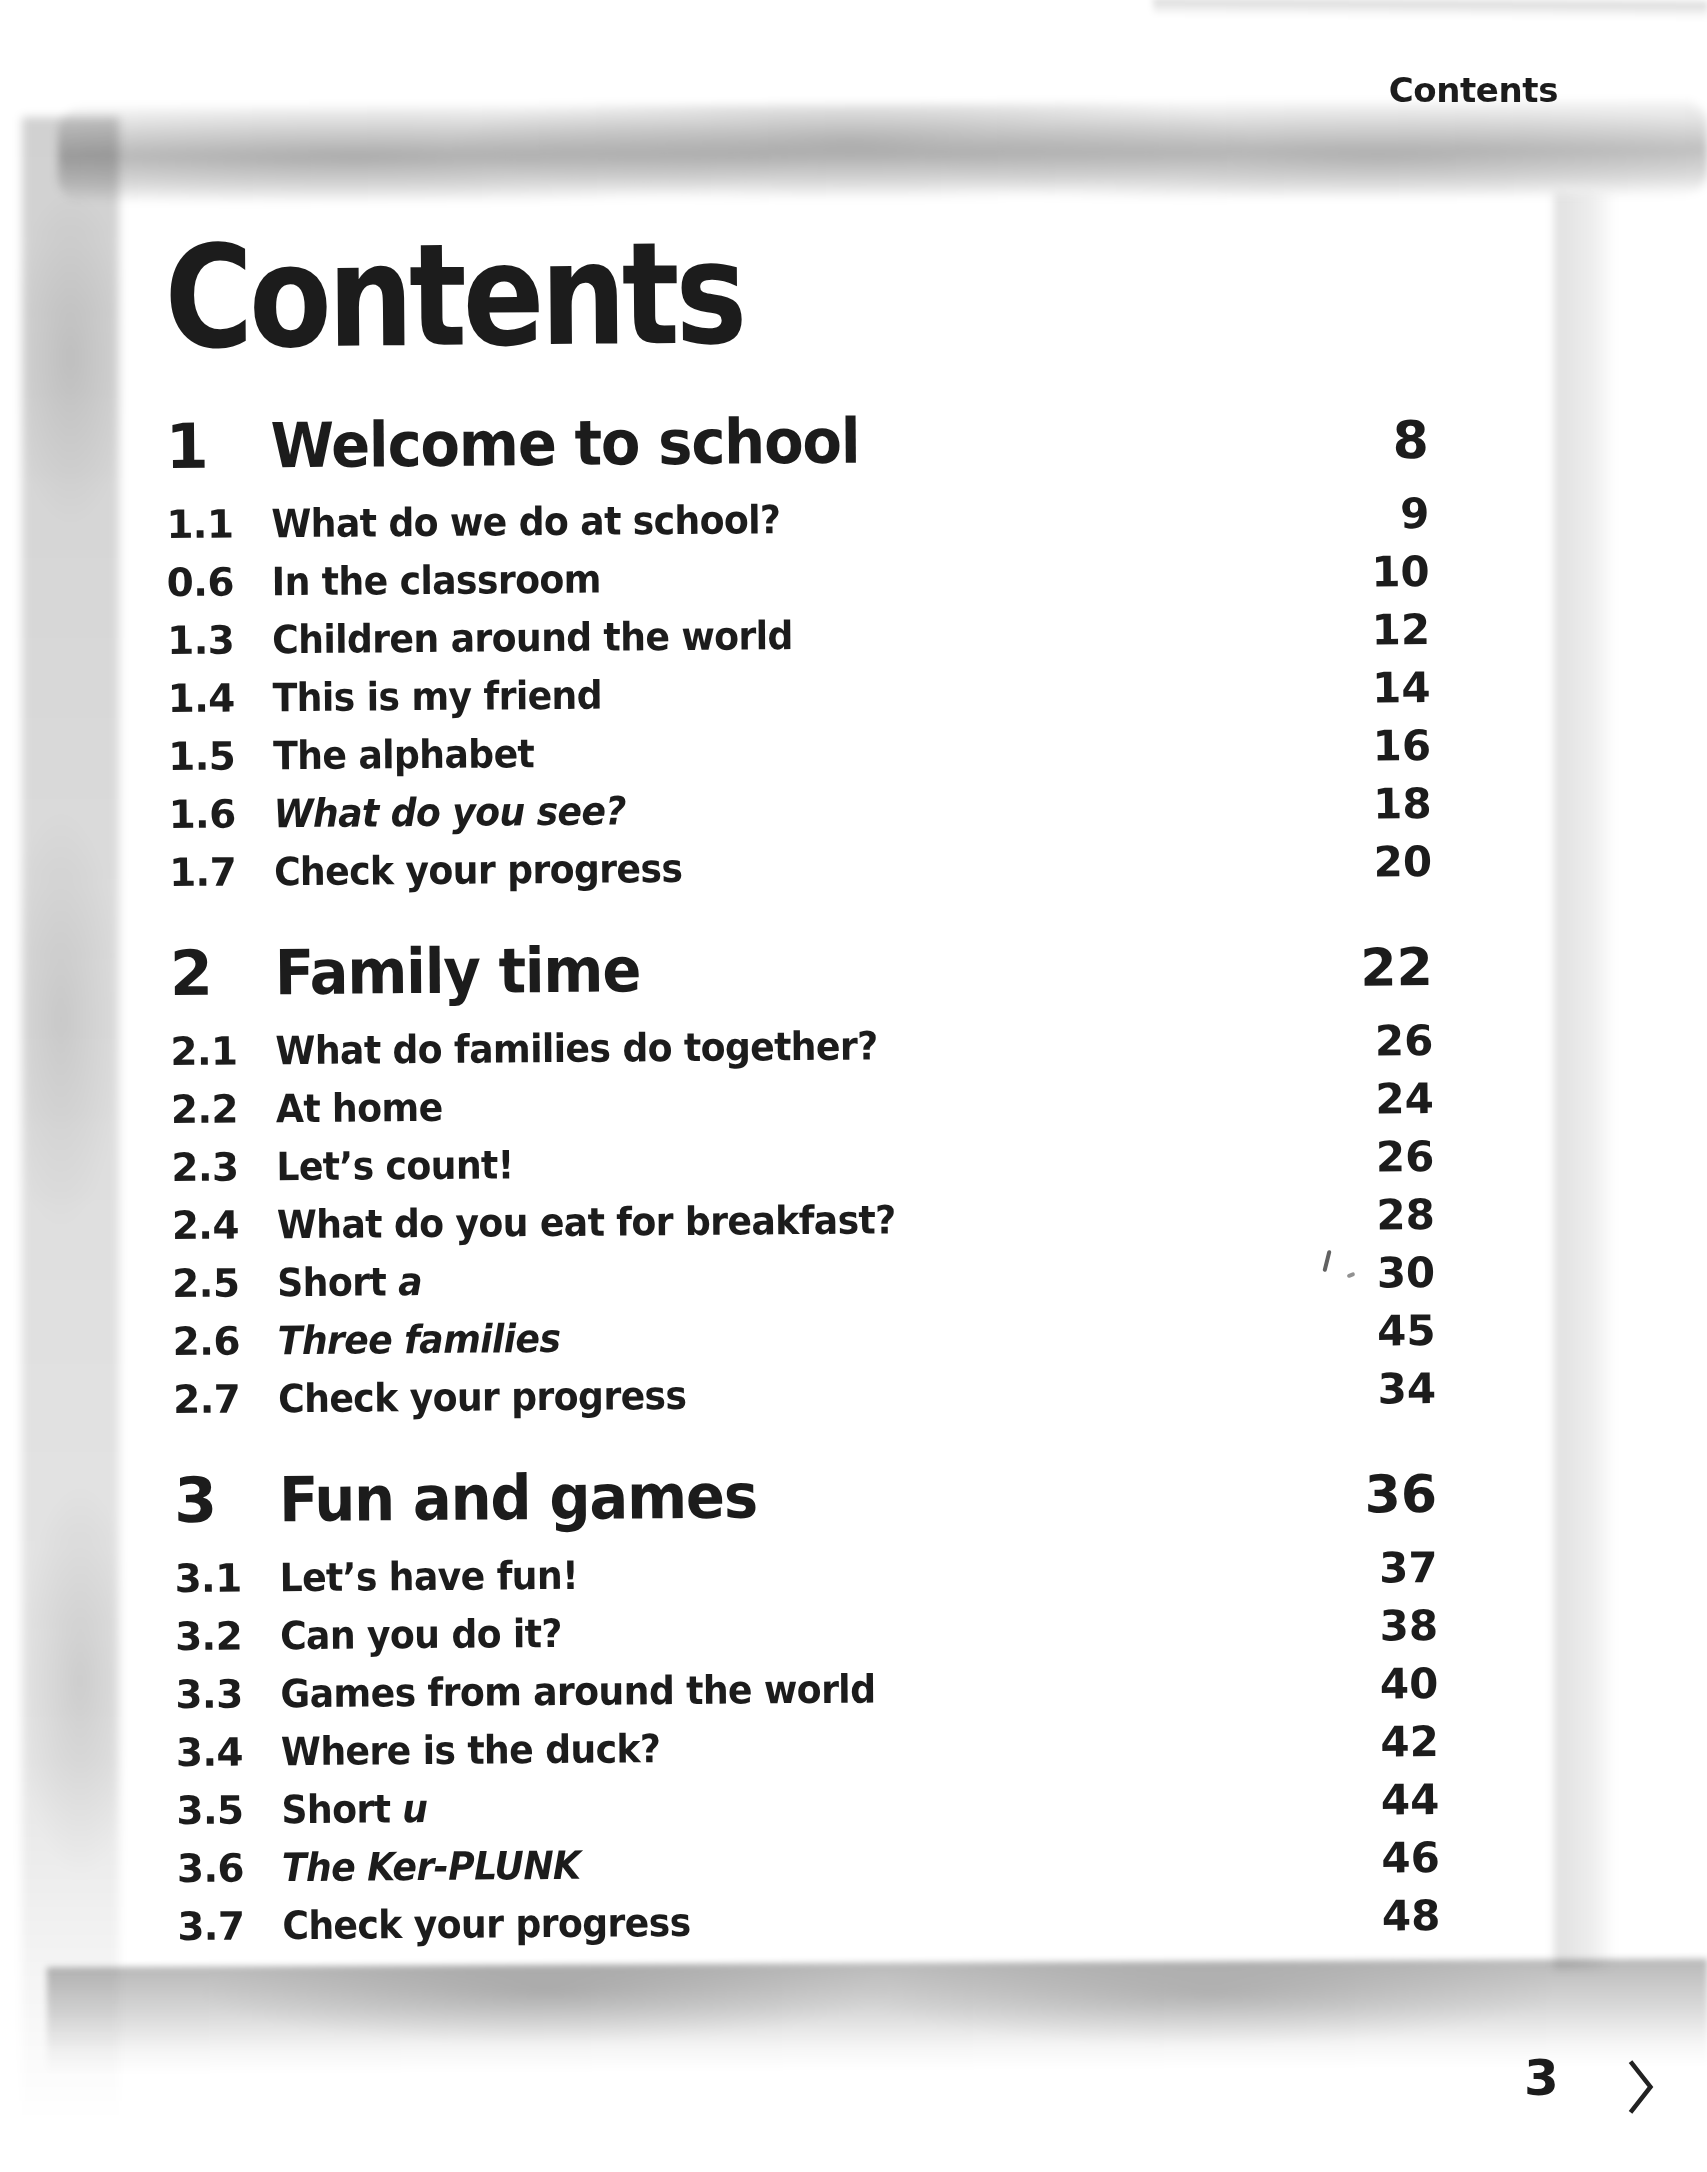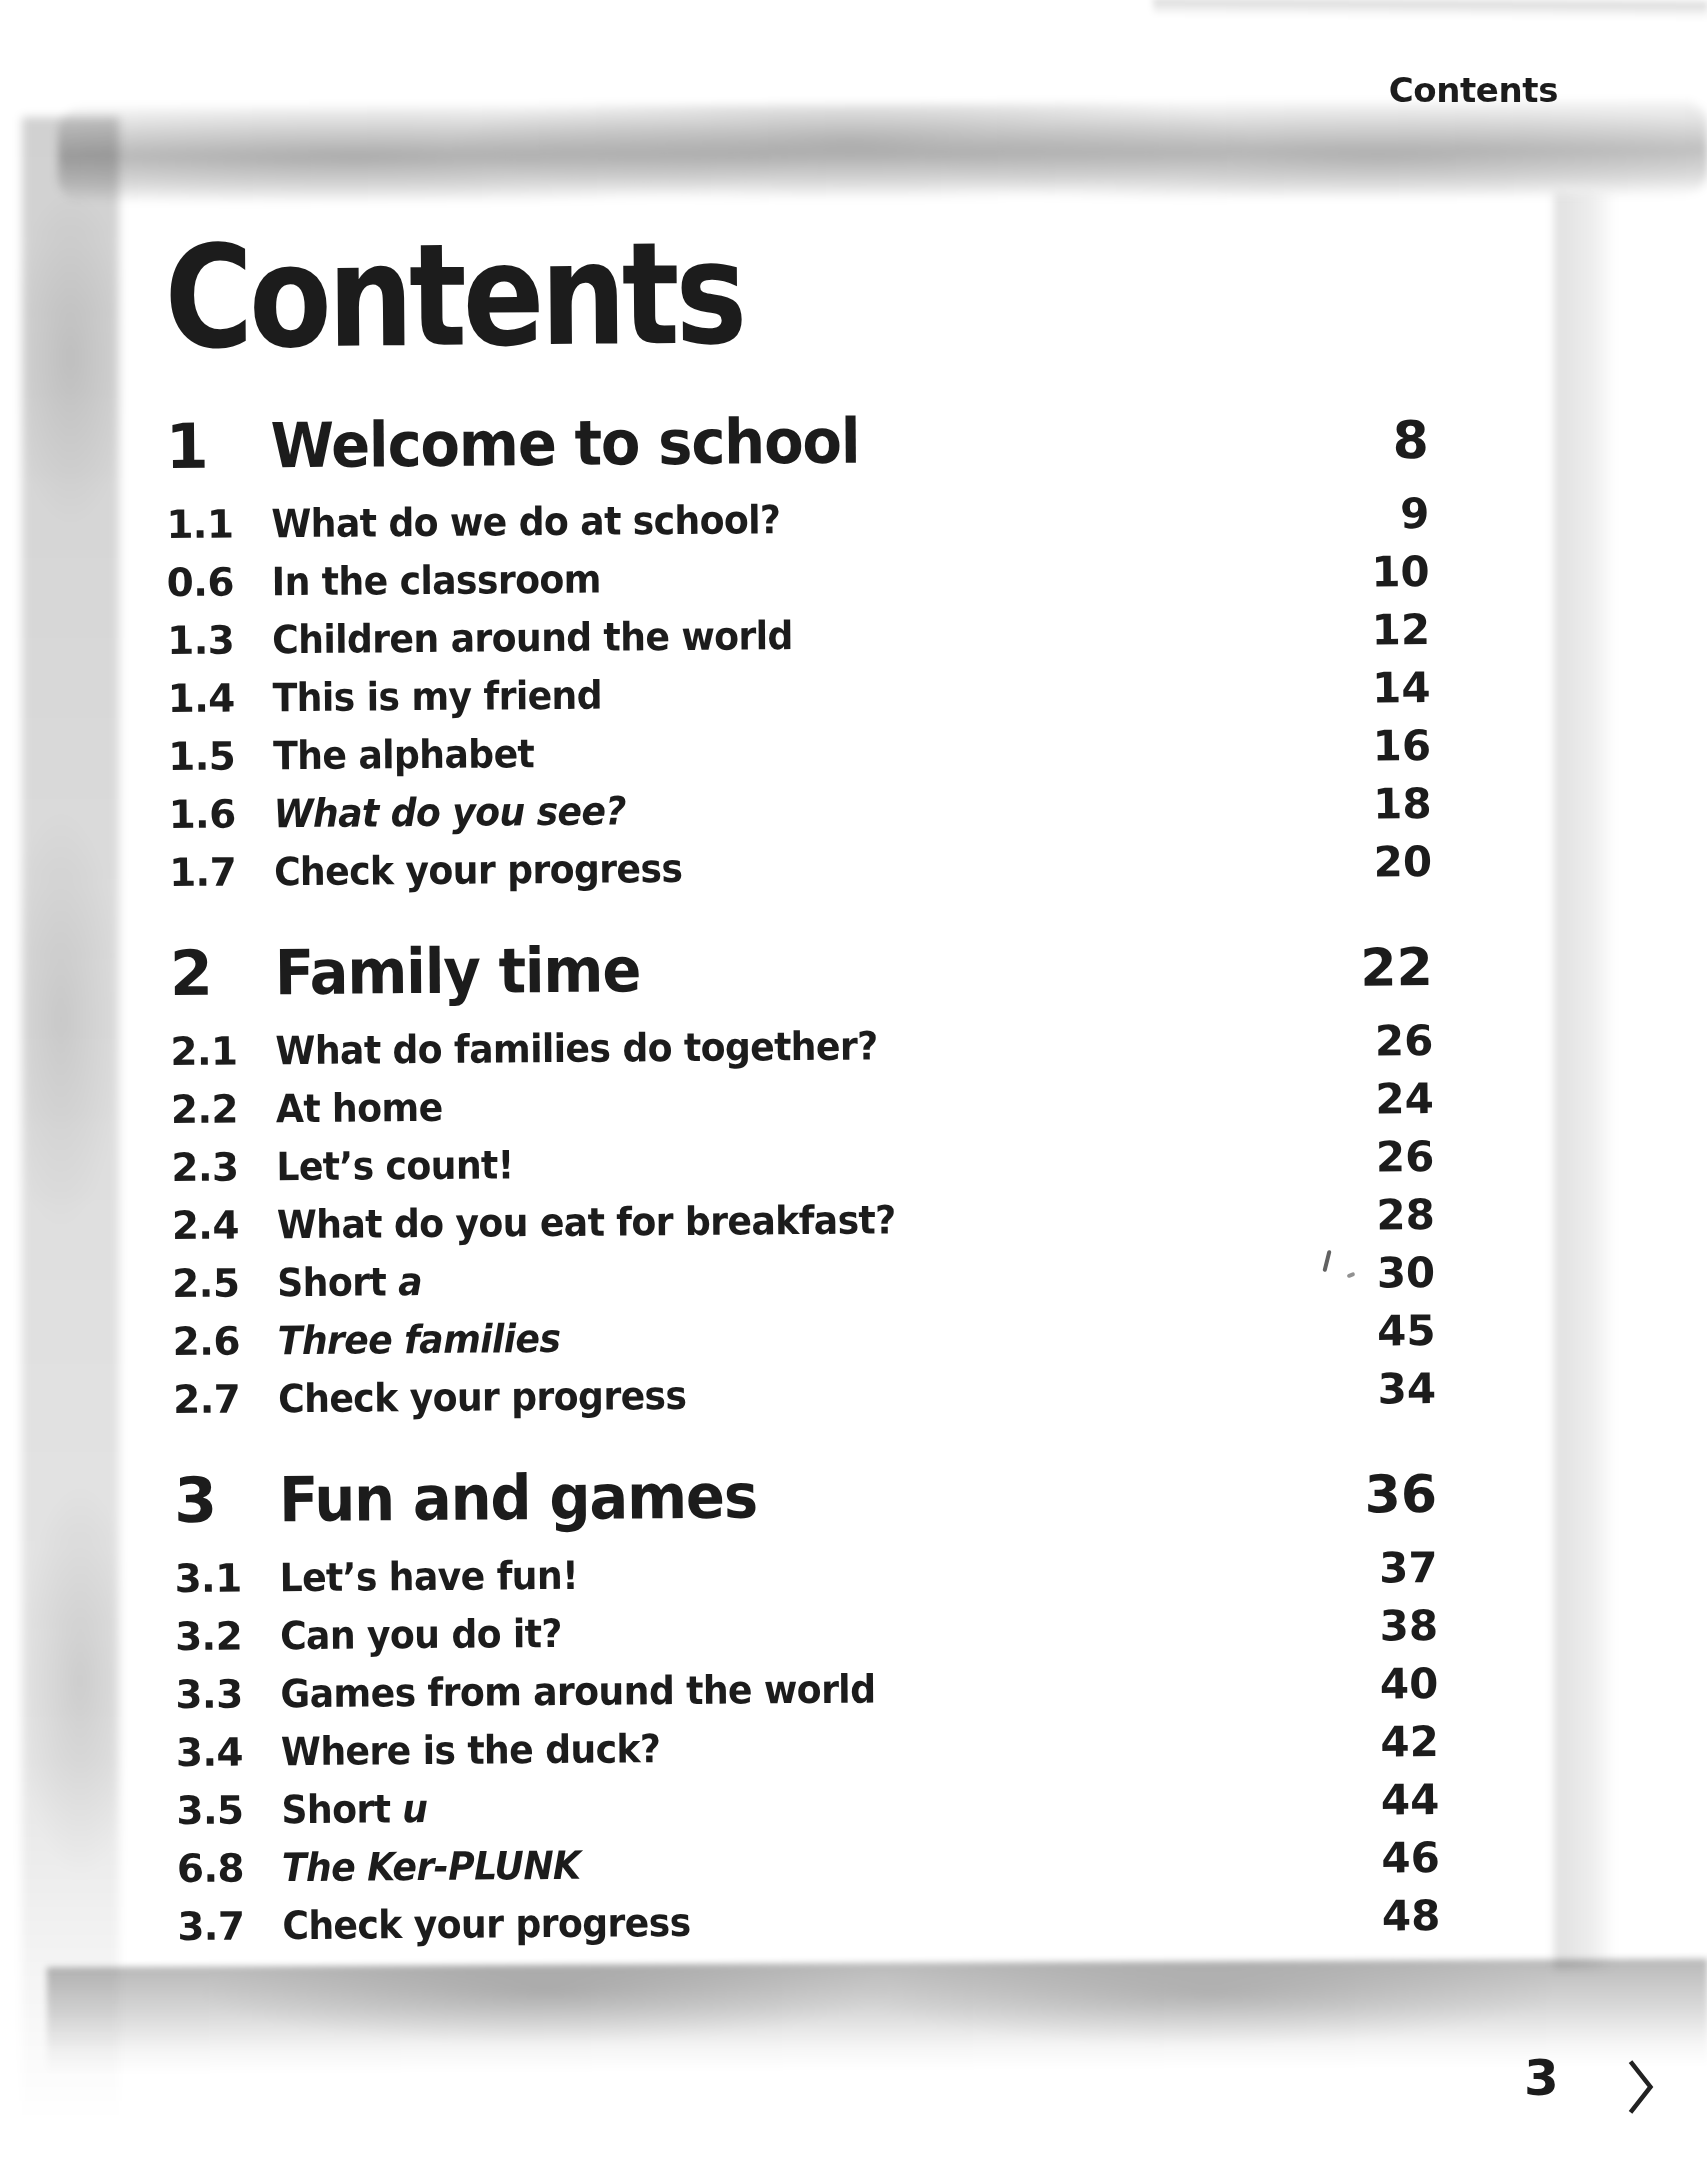--- a/index.html
+++ b/index.html
@@ -255,21 +255,21 @@
     <span class="pg">42</span>
   </div>
 
   <div class="row item-row">
     <span class="num">3.5</span>
     <span class="ttl condense"><span class="plain">Short </span><em class="em">u</em></span>
     <span class="pg">44</span>
   </div>
 
   <div class="row item-row">
-    <span class="num">6.8</span>
+    <span class="num">3.6</span>
     <span class="ttl condense"><span class="plain"></span><em class="em">The Ker-PLUNK</em></span>
     <span class="pg">46</span>
   </div>
 
   <div class="row item-row">
     <span class="num">3.7</span>
     <span class="ttl condense"><span class="plain">Check your progress</span><em class="em"></em></span>
     <span class="pg">48</span>
   </div>
 </div>

